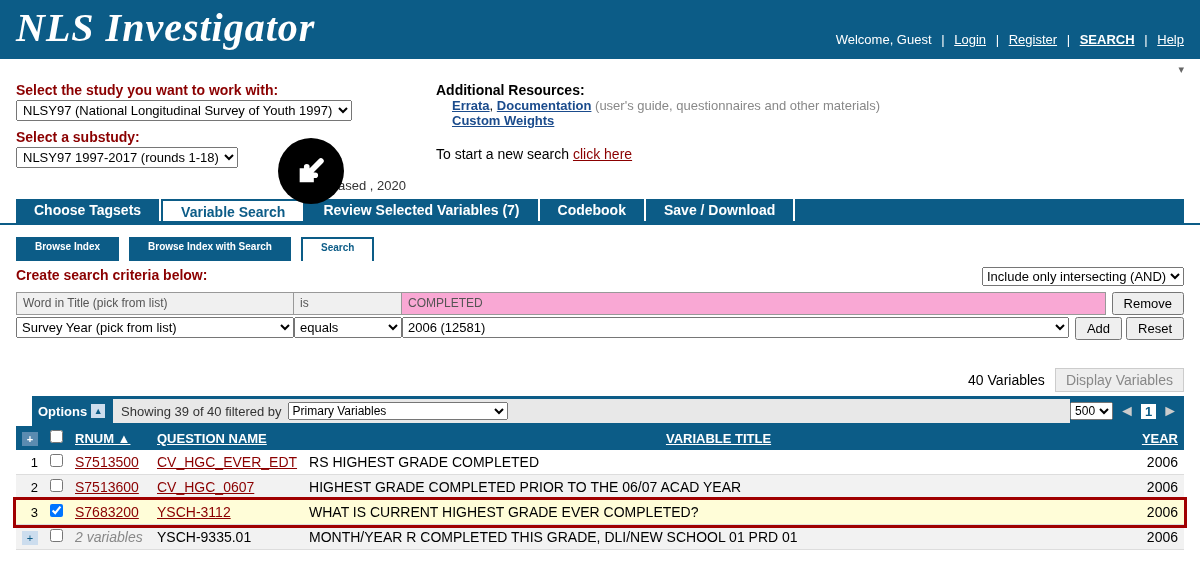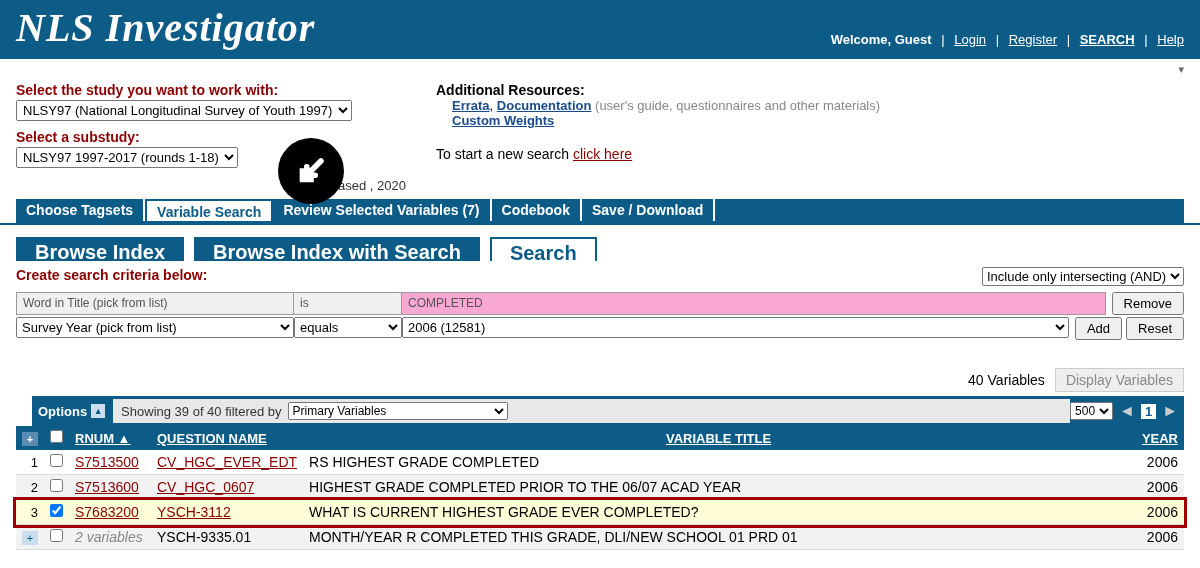--- a/index.html
+++ b/index.html
@@ -2,45 +2,45 @@
 <html><head>
 <meta charset="utf-8">
 <style>
 * { box-sizing: border-box; margin: 0; padding: 0; }
 body { font-family: Arial, Helvetica, sans-serif; font-size: 13px; color: #000; background: #fff; width: 1200px; }
 .header { background: #0c5c87; color: #fff; padding: 4px 16px 8px 16px; display: flex; align-items: flex-end; justify-content: space-between; }
 .header-title { font-size: 40px; font-weight: bold; font-style: italic; font-family: Georgia, serif; letter-spacing: 1px; }
 .header-links { font-size: 13px; padding-bottom: 4px; }
 .header-links a { color: #fff; text-decoration: underline; cursor: pointer; }
 .header-links .sep { margin: 0 6px; }
-.header-links .nolink { text-decoration: none; font-weight: bold; }
+.header-links .nolink { text-decoration: none; }
 
 .top-bar-end { text-align: right; padding: 2px 16px; }
 .top-bar-end span { font-size: 11px; color: #666; cursor: pointer; }
 
 .config-row { display: flex; padding: 4px 16px 0 16px; }
 .config-left { width: 420px; }
 .config-right { flex: 1; }
 .label-red { color: #8b0000; font-weight: bold; font-size: 14px; display: block; margin-bottom: 2px; }
 .select-wide { font-size: 13px; padding: 1px 2px; margin-bottom: 8px; }
 .released { font-size: 13px; color: #333; text-align: right; width: 390px; margin-top: 2px; }
 
 .config-right .strong { font-weight: bold; font-size: 14px; }
 .config-right a { color: #1a4b8c; text-decoration: underline; cursor: pointer; font-weight: bold; }
 .config-right .hint { color: #888; font-size: 13px; }
 .config-right .newsearch { margin-top: 18px; font-size: 14px; }
 .config-right .newsearch a { color: #8b0000; text-decoration: underline; font-weight: normal; }
 
 .tabrow1 { background: #0c5c87; margin: 6px 16px 0 16px; display: flex; height: 24px; align-items: stretch; border-bottom: 2px solid #0c5c87; }
-.tabrow1 .tab { color: #fff; font-weight: bold; font-size: 14px; padding: 3px 10px; border-right: 2px solid #fff; cursor: pointer; }
+.tabrow1 .tab { color: #fff; font-weight: bold; font-size: 14px; padding: 3px 18px; border-right: 2px solid #fff; cursor: pointer; }
 .tabrow1 .tab.active { background: #fff; color: #0c5c87; border-top: 2px solid #0c5c87; border-left: 2px solid #0c5c87; border-right: 2px solid #0c5c87; }
 .tabrow1-wrap { border-bottom: 2px solid #0c5c87; margin: 0 0; }
 
 .tabrow2 { margin: 12px 16px 0 16px; display: flex; height: 24px; align-items: stretch; }
-.tabrow2 .tab { background: #0c5c87; color: #fff; font-weight: bold; font-size: 20px; padding: 3px 18px; margin-right: 10px; cursor: pointer; border: 1px solid #0c5c87; }
+.tabrow2 .tab { background: #0c5c87; color: #fff; font-weight: bold; font-size: 10px; padding: 3px 18px; margin-right: 10px; cursor: pointer; border: 1px solid #0c5c87; }
 .tabrow2 .tab.active { background: #fff; color: #0c5c87; border: 2px solid #0c5c87; border-bottom: none; }
 
 .search-area { margin: 6px 16px 0 16px; }
 .search-area .top { display: flex; justify-content: space-between; margin-bottom: 6px; }
 .search-area .label-red2 { color: #8b0000; font-weight: bold; font-size: 14px; }
 .search-area select.inc { font-size: 13px; }
 
 .criteria-row { display: flex; width: 100%; margin-bottom: 2px; border-radius: 9px; }
 .criteria-row .col1 { width: 278px; border: 1px solid #999; padding: 3px 6px; background: #f0f0f0; font-size: 12px; color: #555; }
 .criteria-row .col2 { width: 108px; border: 1px solid #999; border-left: none; padding: 3px 6px; background: #f0f0f0; font-size: 12px; color: #555; }

